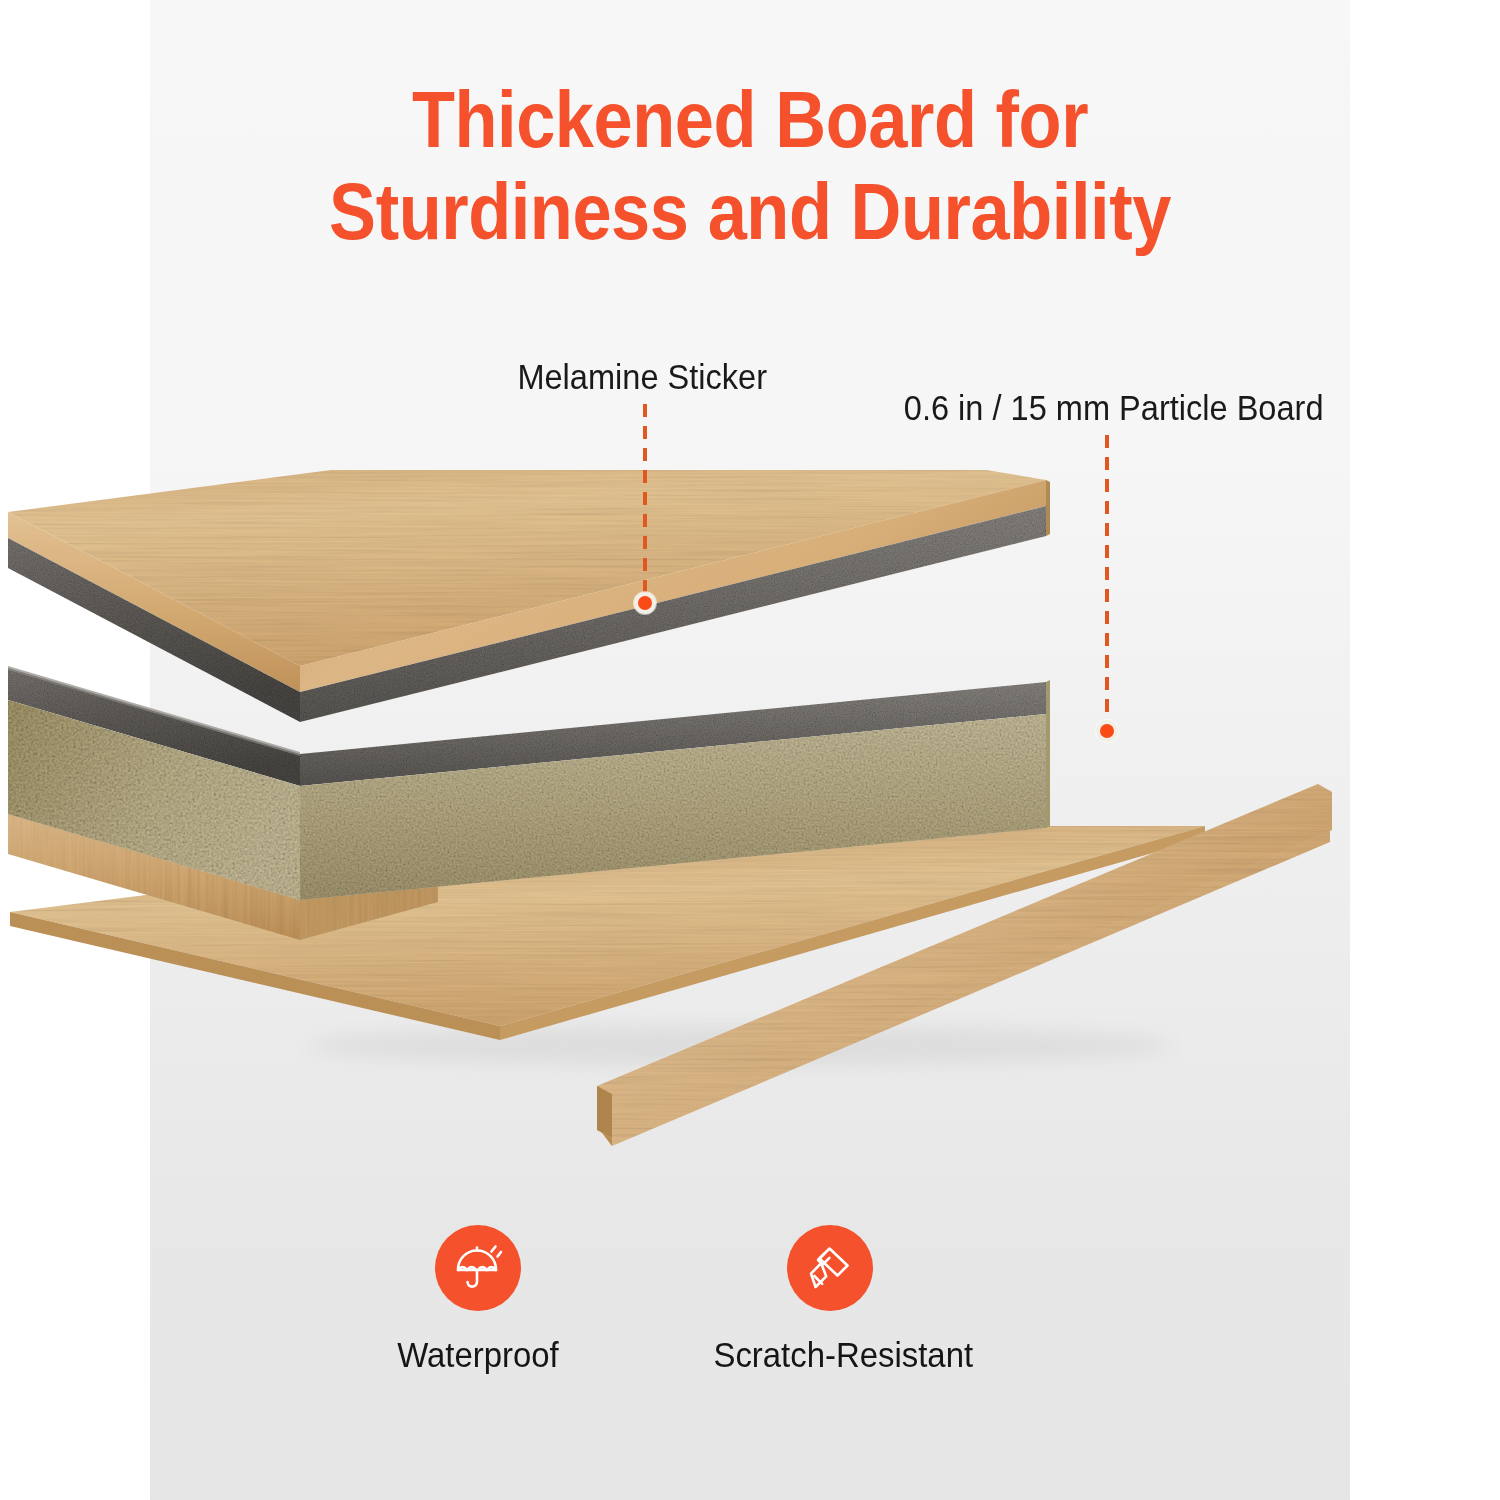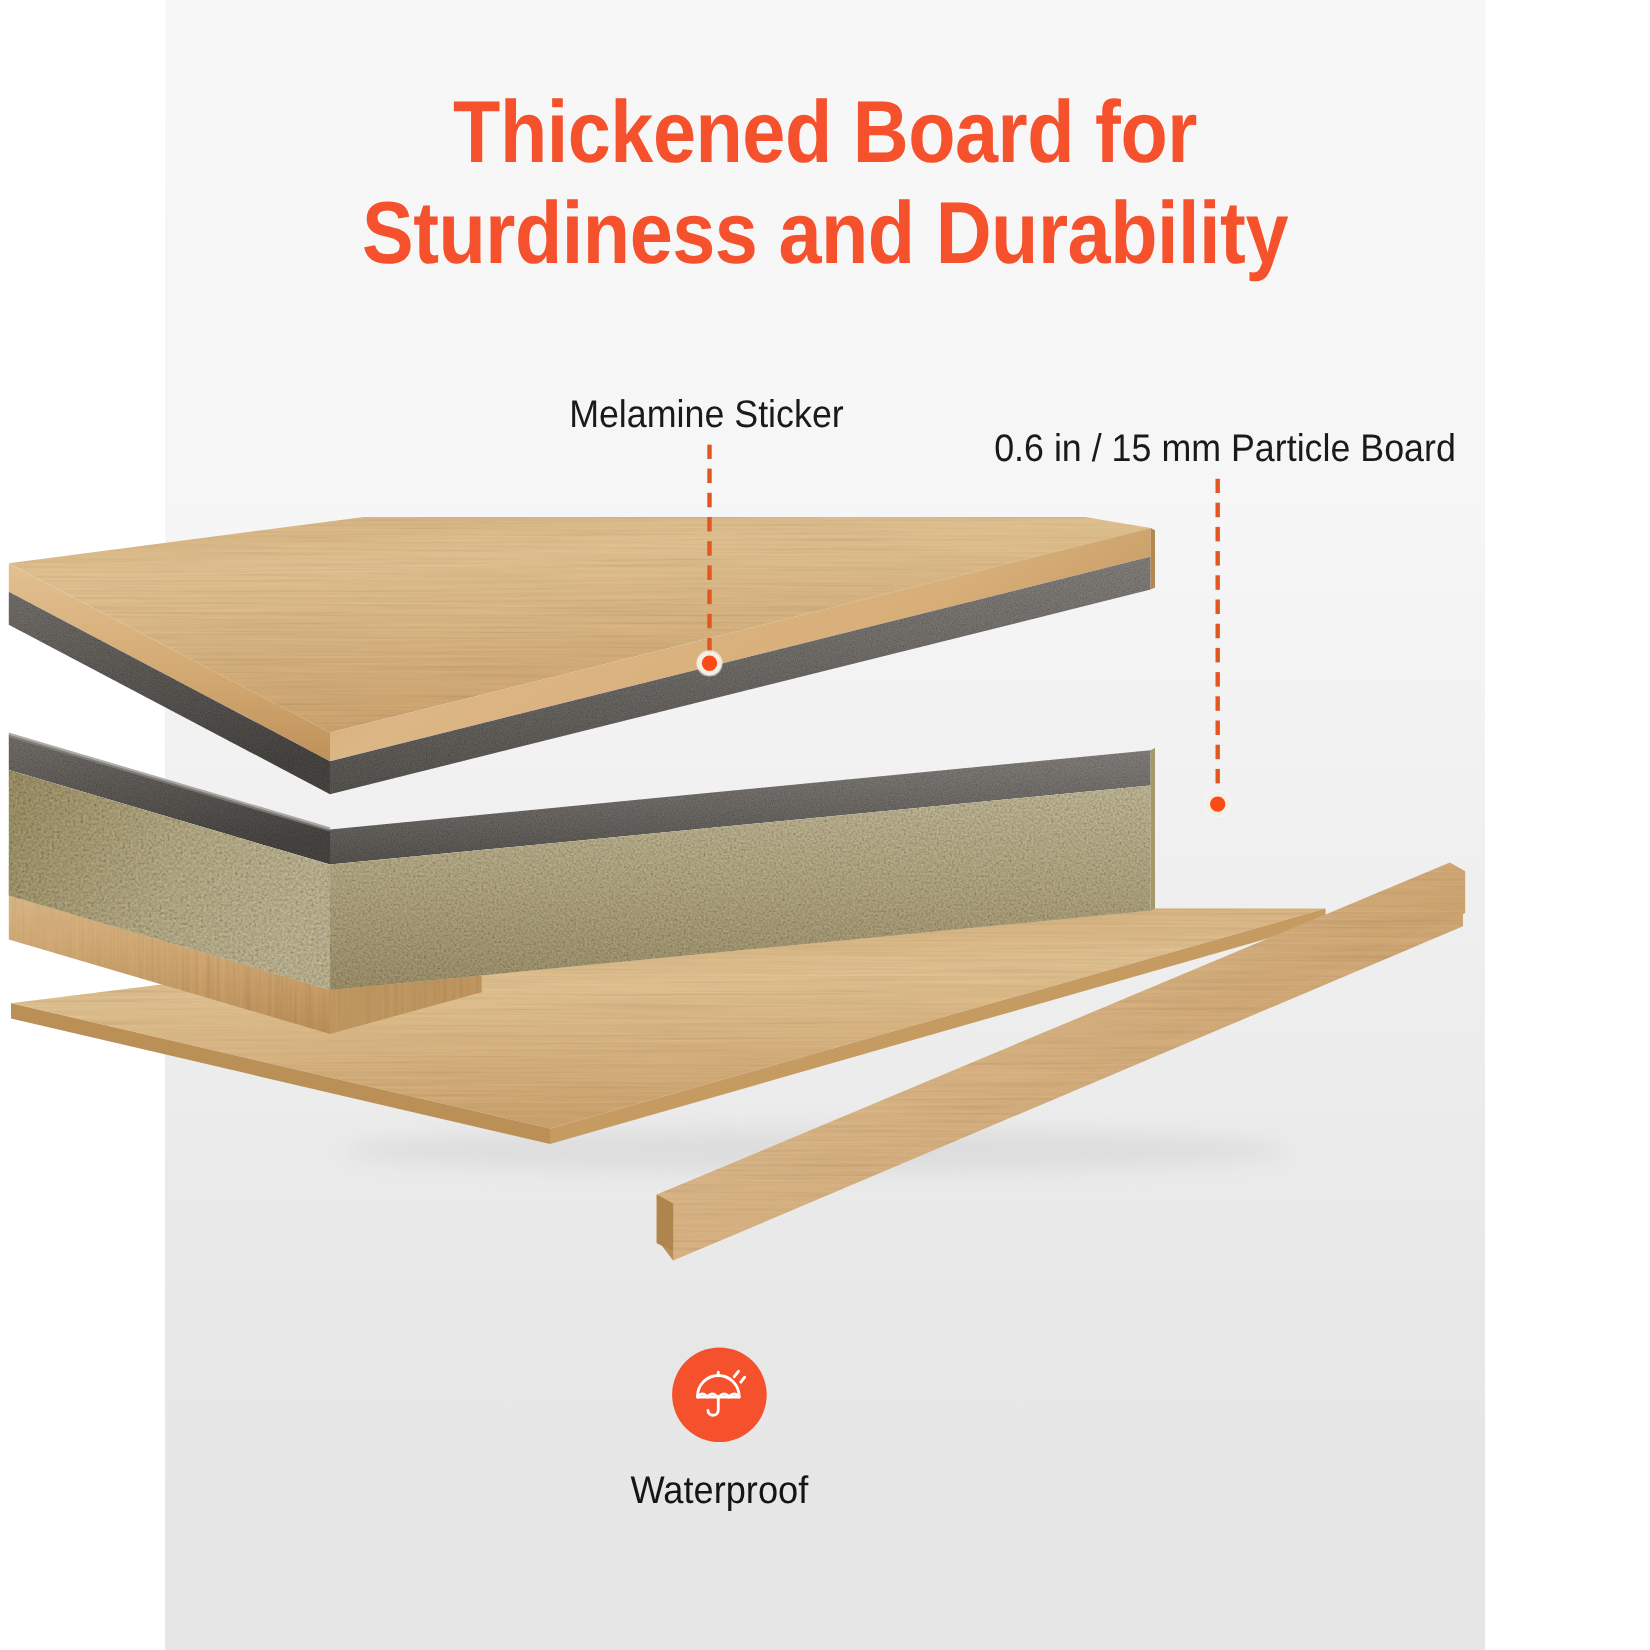--- a/index.html
+++ b/index.html
@@ -304,17 +304,33 @@
             <path d="M25 8.5 L25 5.5"></path>
             <path d="M25 28 L25 39.5 C25 42.6 22.7 44.6 20.1 44.6 C17.5 44.6 15.6 42.6 15.6 40.1"></path>
             <path d="M39.5 9.5 L43.5 4.5"></path>
             <path d="M45.5 14.5 L49 10"></path>
           </svg>
         </span>
       </div>
       <div class="feature-label">Waterproof</div>
     </div>
 
+    <div class="feature">
+      <div class="badge">
+        <span>
+          <svg width="52" height="52" viewBox="0 0 52 52" fill="none" stroke="#ffffff" stroke-width="2.6" stroke-linecap="round" stroke-linejoin="round">
+
+            <path d="M25.5 6.5 L43.5 23.5 L33.5 33.5 L15.5 16.5 Z"></path>
+
+            <path d="M20.8 11.2 L14.0 18.0 L18.6 22.6 L25.4 15.8"></path>
+
+            <path d="M17.2 21.2 L7.0 31.6 L11.6 45.0 L22.2 34.4 Z"></path>
+            <path d="M10.4 34.0 L18.2 41.8"></path>
+          </svg>
+        </span>
+      </div>
+      <div class="feature-label">Scratch-Resistant</div>
+    </div>
 
 
   </div>
 
 </div>
 
 </body></html>

